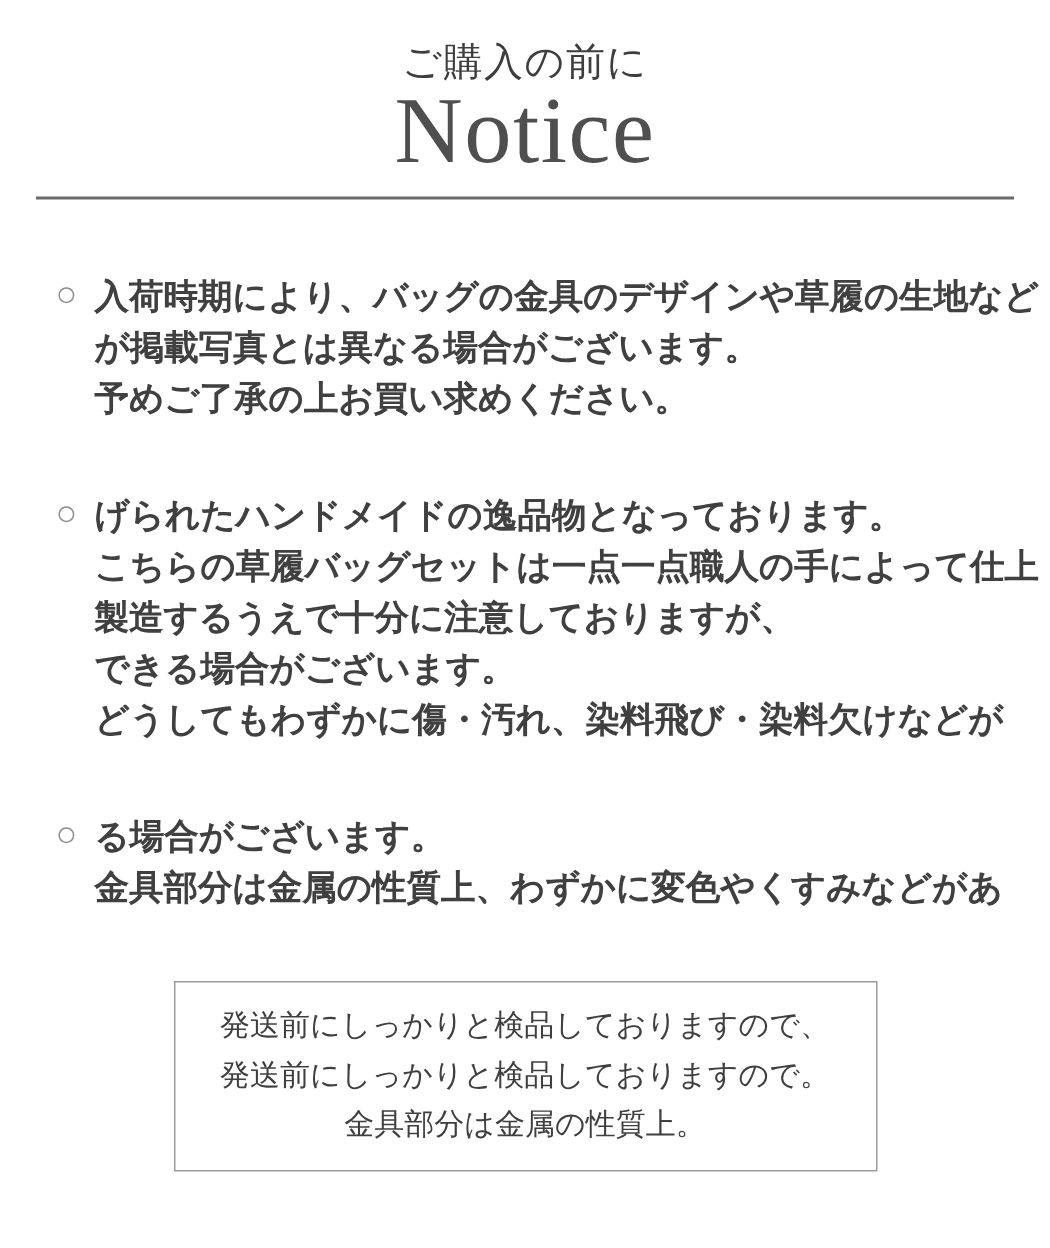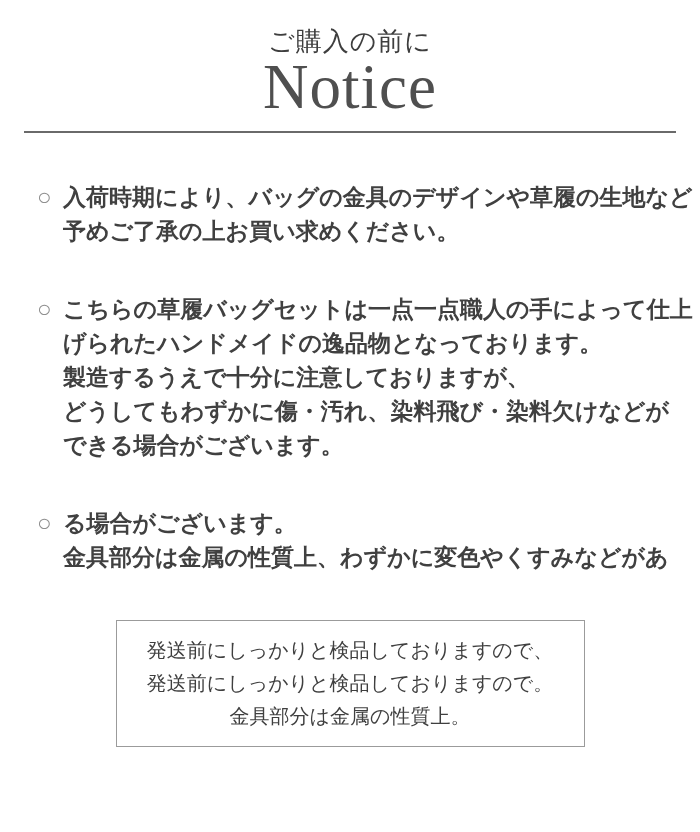--- a/index.html
+++ b/index.html
@@ -90,32 +90,33 @@
     <h1 class="title">Notice</h1>
   </header>
 
   <hr class="divider">
 
   <ul class="notice-list" id="notice-list">
   <li class="notice-item">
     <span class="bullet">○</span>
     <div class="notice-text">
           <div class="line">入荷時期により、バッグの金具のデザインや草履の生地など</div>
+          <div class="line">が掲載写真とは異なる場合がございます。</div>
           <div class="line">予めご了承の上お買い求めください。</div>
         </div>
   </li>
 
   <li class="notice-item">
     <span class="bullet">○</span>
     <div class="notice-text">
+          <div class="line">げられたハンドメイドの逸品物となっております。</div>
           <div class="line">こちらの草履バッグセットは一点一点職人の手によって仕上</div>
-          <div class="line">げられたハンドメイドの逸品物となっております。</div>
           <div class="line">製造するうえで十分に注意しておりますが、</div>
+          <div class="line">できる場合がございます。</div>
           <div class="line">どうしてもわずかに傷・汚れ、染料飛び・染料欠けなどが</div>
-          <div class="line">できる場合がございます。</div>
         </div>
   </li>
 
   <li class="notice-item">
     <span class="bullet">○</span>
     <div class="notice-text">
           <div class="line">る場合がございます。</div>
           <div class="line">金具部分は金属の性質上、わずかに変色やくすみなどがあ</div>
         </div>
   </li>

